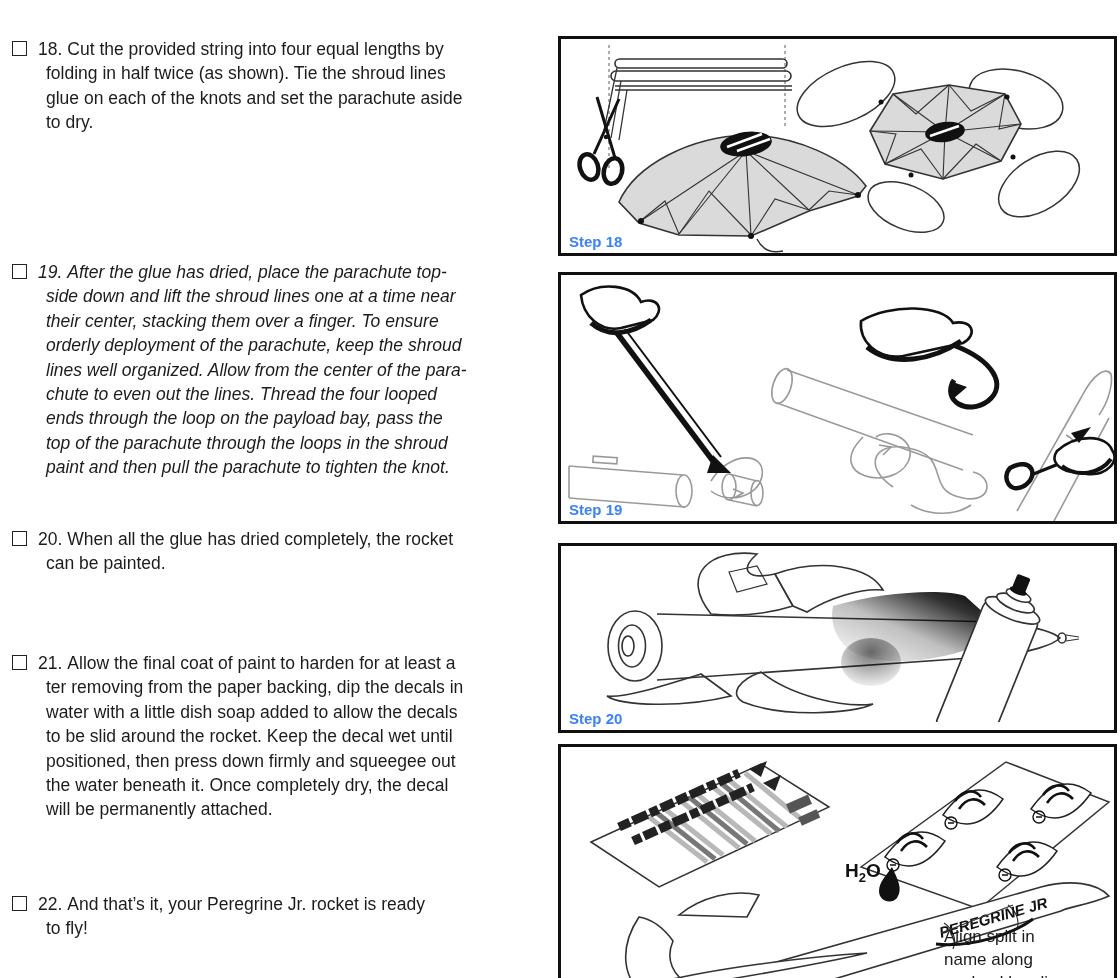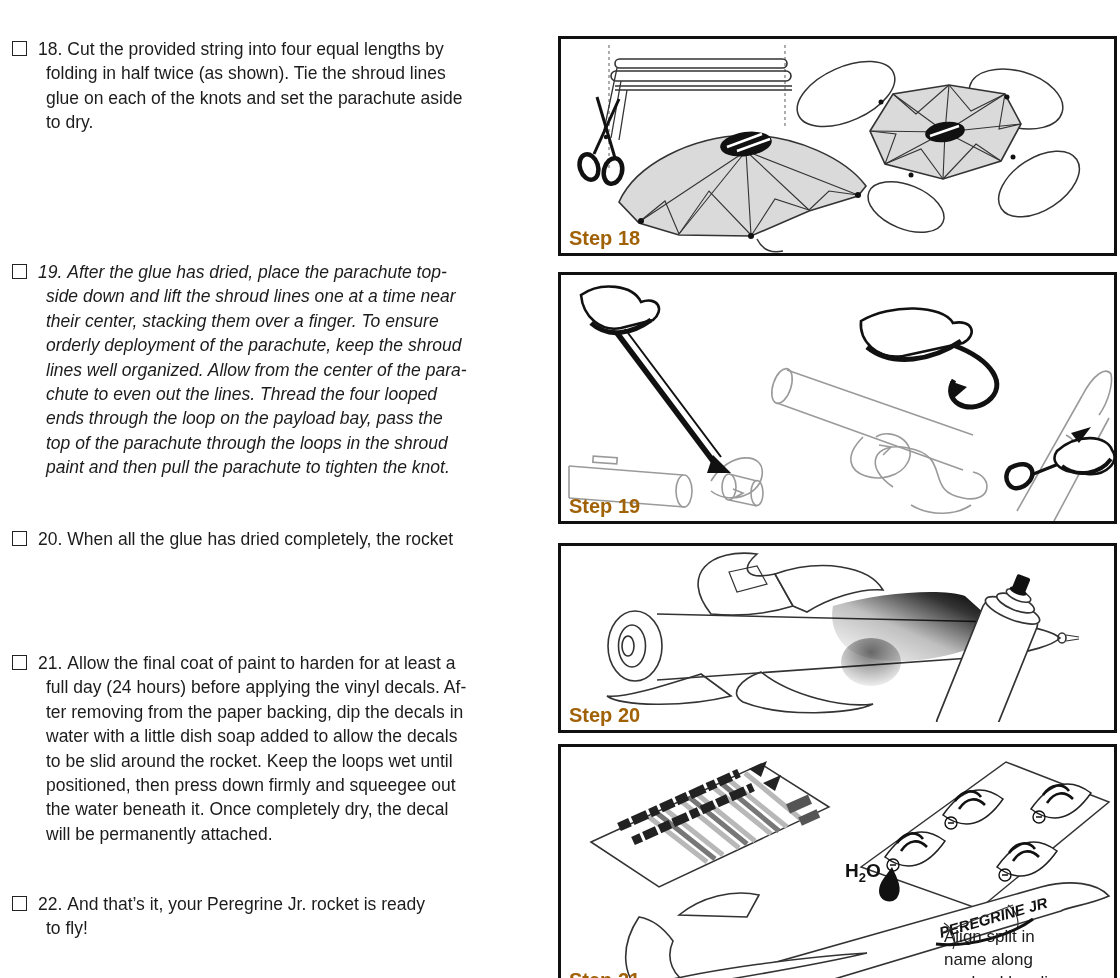--- a/index.html
+++ b/index.html
@@ -7,21 +7,21 @@
         font-family:"Liberation Sans","DejaVu Sans",sans-serif;color:#1c1c1c;overflow:hidden;margin-top:31px;}
   
   .item{position:absolute;left:12px;width:535px;font-size:17.5px;line-height:24.4px;}
   .checkbox{position:absolute;left:0;top:4px;width:13px;height:13px;border:1.7px solid #222;background:#fff;}
   .body{margin-left:34px;}
   .line-first{text-indent:-8px;}
   .num{margin-right:5px;}
   
   .panel{position:absolute;left:558px;width:559px;border:3px solid #101010;background:#fff;box-sizing:border-box;}
   .panel svg{display:block;}
-  .step-label{position:absolute;left:8px;bottom:3px;font-size:20px;font-weight:bold;color:#a16207;}
+  .step-label{position:absolute;left:8px;bottom:3px;font-size:15px;font-weight:bold;color:#3b82f6;}
   .callout{position:absolute;left:383px;top:178px;font-size:17px;line-height:23px;color:#1c1c1c;}
   .h2o{position:absolute;left:284px;top:113px;font-size:19px;font-weight:bold;color:#111;}
   .h2o sub{font-size:13px;}
 </style>
 </head>
 <body>
 
 <div id="page">
 
   <div class="item" style="top:6px;">
@@ -50,32 +50,34 @@
           <div>top of the parachute through the loops in the shroud</div>
           <div>paint and then pull the parachute to tighten the knot.</div>
         </div>
     </div>
   </div>
 
   <div class="item" style="top:496px;">
     <span class="checkbox"></span>
     <div class="body">
       <div class="line-first"><span class="num">20.</span><span>When all the glue has dried completely, the rocket</span></div>
+      <div>
+          <div>can be painted.</div>
+        </div>
     </div>
   </div>
 
   <div class="item" style="top:620px;">
     <span class="checkbox"></span>
     <div class="body">
       <div class="line-first"><span class="num">21.</span><span>Allow the final coat of paint to harden for at least a</span></div>
       <div>
-          <div>full day (24 hours) before applying the vinyl decals. Af-</div>
           <div>ter removing from the paper backing, dip the decals in</div>
           <div>water with a little dish soap added to allow the decals</div>
-          <div>to be slid around the rocket. Keep the loops wet until</div>
+          <div>to be slid around the rocket. Keep the decal wet until</div>
           <div>positioned, then press down firmly and squeegee out</div>
           <div>the water beneath it. Once completely dry, the decal</div>
           <div>will be permanently attached.</div>
         </div>
     </div>
   </div>
 
   <div class="item" style="top:861px;">
     <span class="checkbox"></span>
     <div class="body">

